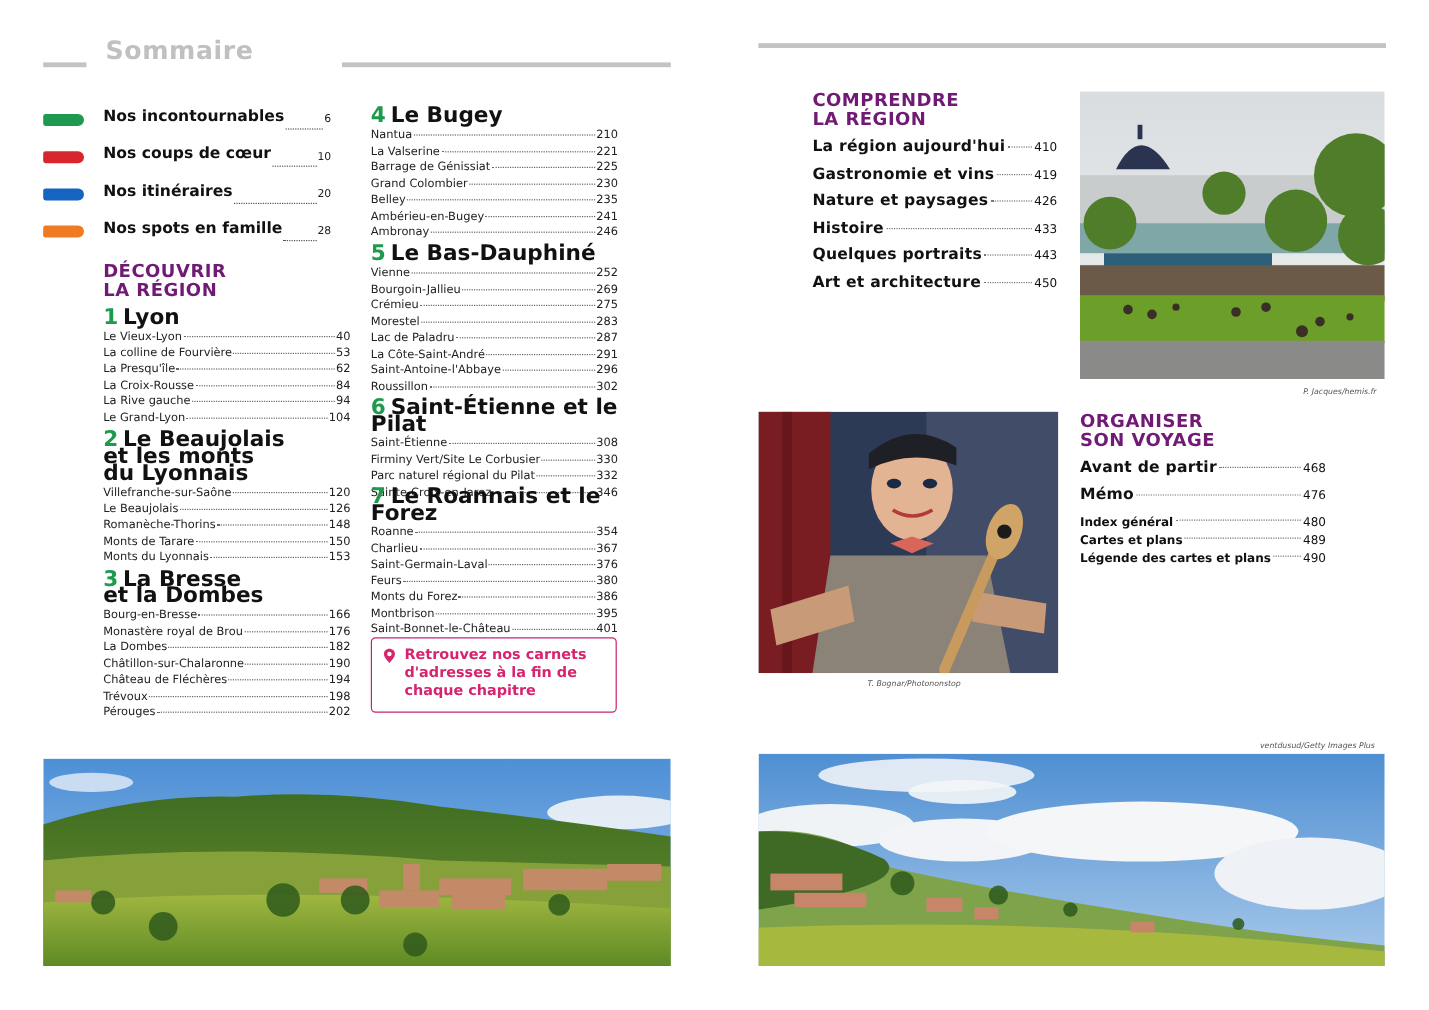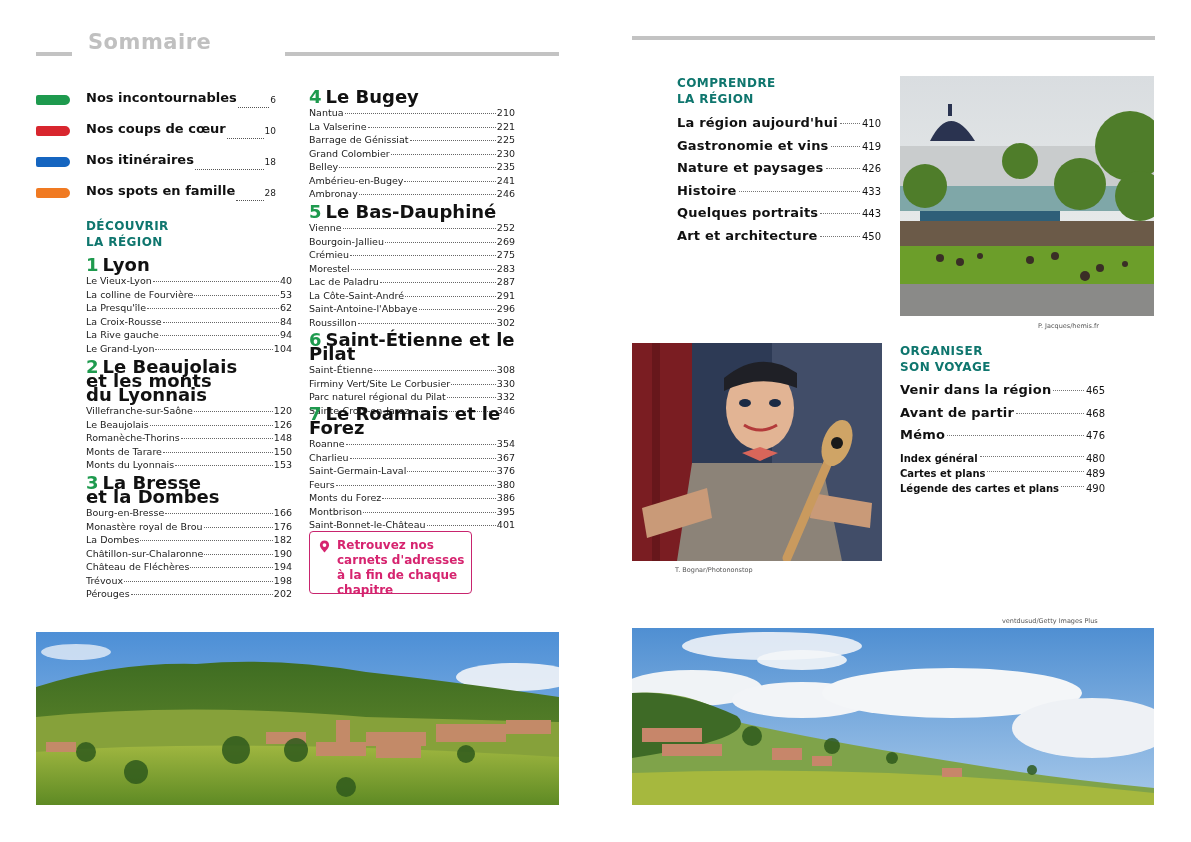--- a/index.html
+++ b/index.html
@@ -13,47 +13,47 @@
   .title { position: absolute; left: 88px; top: 30px; font-size: 21px; font-weight: bold; color: #c0c0c0; letter-spacing: 0.5px; font-family: "DejaVu Sans", sans-serif; }
 
   
   .hl-row { position: absolute; left: 36px; display: flex; align-items: flex-end; width: 240px; }
   .hl-pill { width: 34px; height: 10px; border-radius: 2px 5px 5px 2px; margin-right: 16px; flex: none; }
   .hl-label { font-size: 13px; font-weight: bold; white-space: nowrap; }
   .hl-dots { flex: 1; border-bottom: 1px dotted #555; margin: 0 1px; transform: translateY(3px); min-width: 4px; }
   .hl-page { font-size: 9px; color: #222; }
 
   
-  .section-head { position: absolute; color: #0f766e; font-weight: bold; font-size: 12px; line-height: 16px; letter-spacing: 0.4px; }
+  .section-head { position: absolute; color: #701a75; font-weight: bold; font-size: 15px; line-height: 16px; letter-spacing: 0.4px; }
 
   
   .chapter { position: absolute; width: 206px; }
   .ch-title { font-size: 18px; font-weight: bold; line-height: 14px; margin-bottom: 2px; }
   .ch-num { color: #1e9a4e; margin-right: 4px; }
   .entry { display: flex; align-items: baseline; font-size: 9.5px; line-height: 13.5px; color: #222; }
   .entry .lbl { white-space: nowrap; }
   .entry .dots { flex: 1; border-bottom: 1px dotted #666; margin: 0 1px; transform: translateY(-2px); min-width: 4px; }
   .entry .pg { white-space: nowrap; }
 
   
-  .callout { position: absolute; left: 309px; top: 531px; width: 163px; height: 63px; border: 1.5px solid #c8246e; border-radius: 4px; padding: 6px 6px 0 8px; display: flex; }
+  .callout { position: absolute; left: 309px; top: 531px; width: 205px; height: 63px; border: 1.5px solid #c8246e; border-radius: 4px; padding: 6px 6px 0 8px; display: flex; }
   .callout-icon { width: 13px; height: 13px; margin-right: 6px; margin-top: 2px; flex: none; }
   .callout-text { color: #d6246f; font-weight: bold; font-size: 12px; line-height: 15px; }
 
   
   .big-entry { display: flex; align-items: baseline; font-size: 13px; font-weight: bold; line-height: 21.5px; }
   .big-entry .lbl { white-space: nowrap; letter-spacing: 0.2px; }
   .big-entry .dots { flex: 1; border-bottom: 1px dotted #777; margin: 0 2px; transform: translateY(-3px); min-width: 4px; }
   .big-entry .pg { font-size: 10px; font-weight: normal; }
   .mid-entry { display: flex; align-items: center; font-size: 10px; font-weight: bold; line-height: 15px; }
   .mid-entry .lbl { white-space: nowrap; }
   .mid-entry .dots { flex: 1; border-bottom: 1px dotted #777; margin: 0 2px; transform: translateY(-2px); min-width: 4px; }
   .mid-entry .pg { font-weight: normal; }
 
-  .credit { position: absolute; font-size: 6.5px; color: #555; }
+  .credit { position: absolute; font-size: 6.5px; font-style: italic; color: #555; margin-left: 48px; }
 
   
   .photo { position: absolute; overflow: hidden; }
 </style>
 </head>
 <body>
 
 <div class="title-rule" style="left:36px; top:52px; width:36px;"></div>
 <div class="title">Sommaire</div>
 <div class="title-rule" style="left:285px; top:52px; width:274px;"></div>
@@ -67,21 +67,21 @@
 <div class="hl-row" style="top:121px;">
   <span class="hl-pill" style="background:#d8262e"></span>
   <span class="hl-label">Nos coups de cœur</span>
   <span class="hl-dots"></span>
   <span class="hl-page">10</span>
 </div>
 <div class="hl-row" style="top:152px;">
   <span class="hl-pill" style="background:#1565c0"></span>
   <span class="hl-label">Nos itinéraires</span>
   <span class="hl-dots"></span>
-  <span class="hl-page">18</span>
+  <span class="hl-page">20</span>
 </div>
 <div class="hl-row" style="top:183px;">
   <span class="hl-pill" style="background:#f07a22"></span>
   <span class="hl-label">Nos spots en famille</span>
   <span class="hl-dots"></span>
   <span class="hl-page">28</span>
 </div>
 
 <div class="section-head" style="left:86px; top:218px;">
   <div>DÉCOUVRIR</div>
@@ -492,25 +492,20 @@
   </svg>
 </div>
 <div class="credit" style="left:675px; top:566px;">T. Bognar/Photononstop</div>
 
 <div class="section-head" style="left:900px; top:343px;">
   <div>ORGANISER</div>
   <div>SON VOYAGE</div>
 </div>
 <div class="abs" style="left:900px; top:379px; width:205px;">
   <div class="big-entry">
-      <span class="lbl">Venir dans la région</span>
-      <span class="dots"></span>
-      <span class="pg">465</span>
-    </div>
-  <div class="big-entry">
       <span class="lbl">Avant de partir</span>
       <span class="dots"></span>
       <span class="pg">468</span>
     </div>
   <div class="big-entry">
       <span class="lbl">Mémo</span>
       <span class="dots"></span>
       <span class="pg">476</span>
     </div>
   <div style="height:4px"></div>

